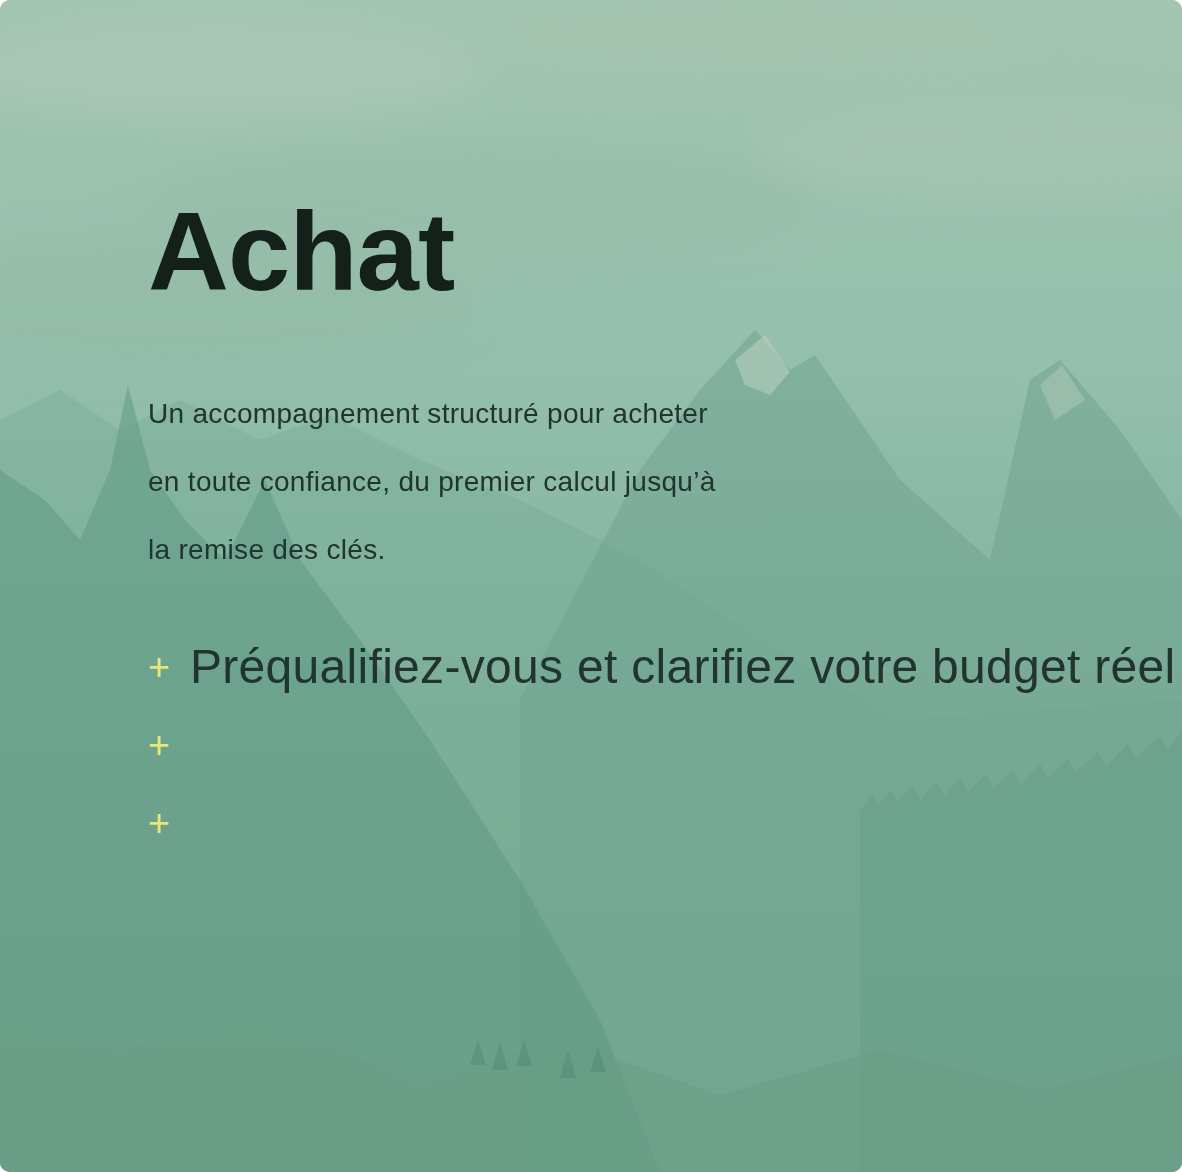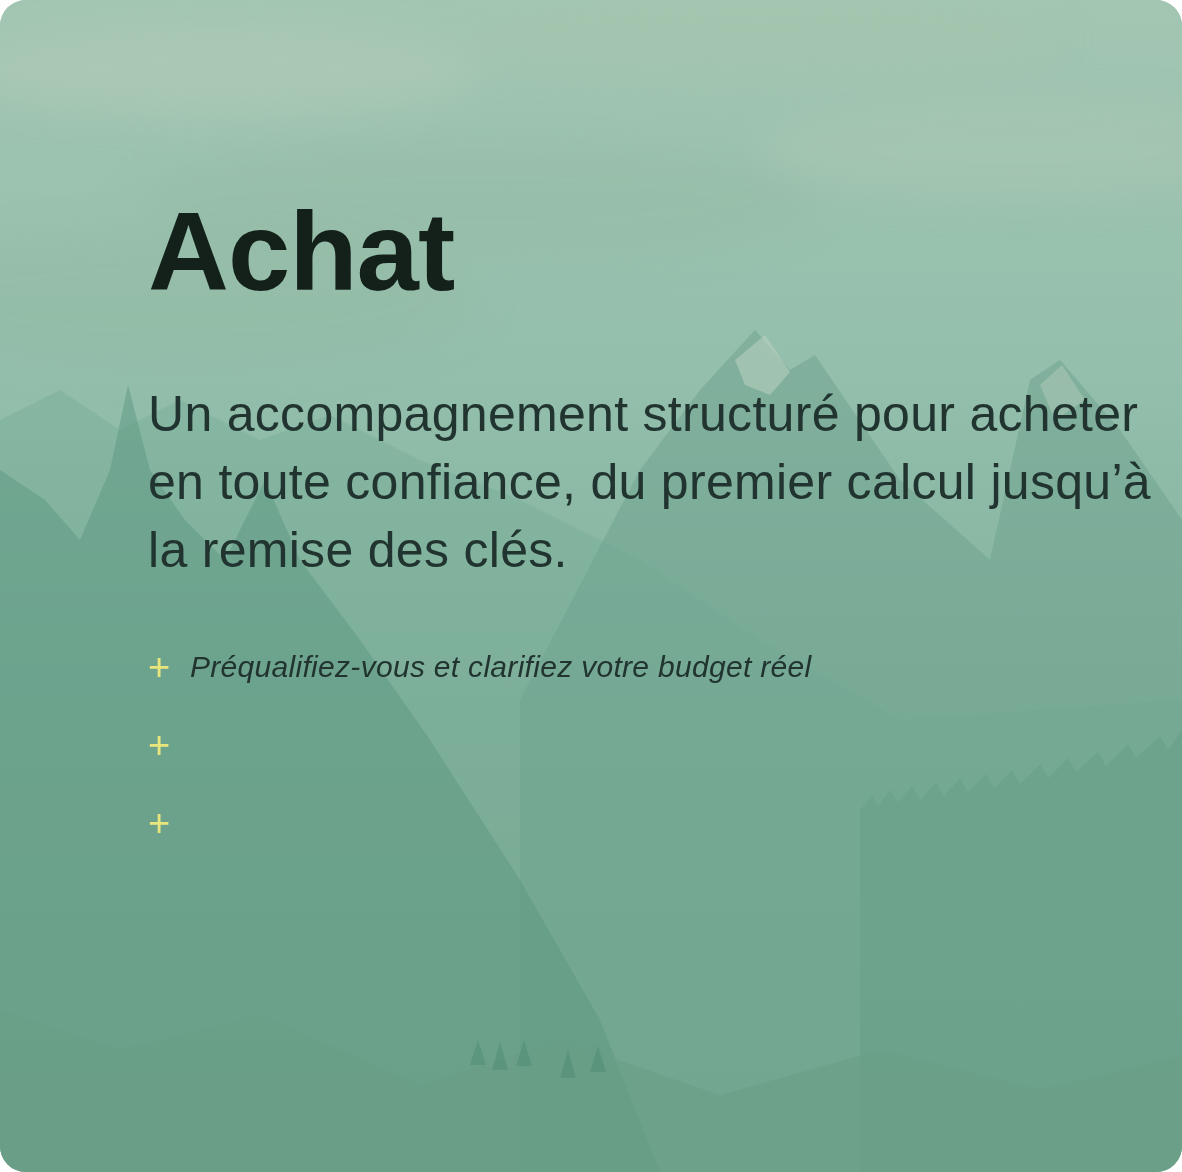--- a/index.html
+++ b/index.html
@@ -9,21 +9,21 @@
   }
   body {
     width: 1182px;
     height: 1172px;
     font-family: "Liberation Sans", sans-serif;
   }
   .card {
     position: relative;
     width: 1182px;
     height: 1172px;
-    border-radius: 26px;
+    border-radius: 10px;
     overflow: hidden;
     background: var(--sky-top, #9dc2af);
   }
   .bg {
     position: absolute;
     inset: 0;
     width: 100%;
     height: 100%;
     display: block;
   }
@@ -35,21 +35,21 @@
   .card-title {
     margin: 0 0 72px 0;
     font-size: 112px;
     line-height: 112px;
     font-weight: 800;
     letter-spacing: -1px;
     color: var(--heading-text, #14211b);
   }
   .card-desc {
     margin: 0 0 44px 0;
-    font-size: 50px;
+    font-size: 28px;
     line-height: 68px;
     letter-spacing: 0.3px;
     white-space: nowrap;
     color: var(--body-text, #213430);
   }
   .features {
     margin: 0;
     padding: 0;
     list-style: none;
   }
@@ -58,26 +58,25 @@
     align-items: flex-start;
   }
   .marker {
     flex: 0 0 42px;
     font-size: 38px;
     line-height: 78px;
     font-weight: 400;
     color: var(--marker-yellow, #e9e57d);
   }
   .feature-text {
-    font-size: 30px;
+    font-size: 48px;
     line-height: 78px;
     letter-spacing: 0.3px;
     white-space: nowrap;
     color: var(--body-text, #213430);
-    font-style: italic;
   }
 </style>
 </head>
 <body>
 
 <div class="card">
 
   <svg class="bg" viewBox="0 0 1182 1172" preserveAspectRatio="none" aria-hidden="true">
     <defs>
       <linearGradient id="sky" x1="0" y1="0" x2="0" y2="1">

